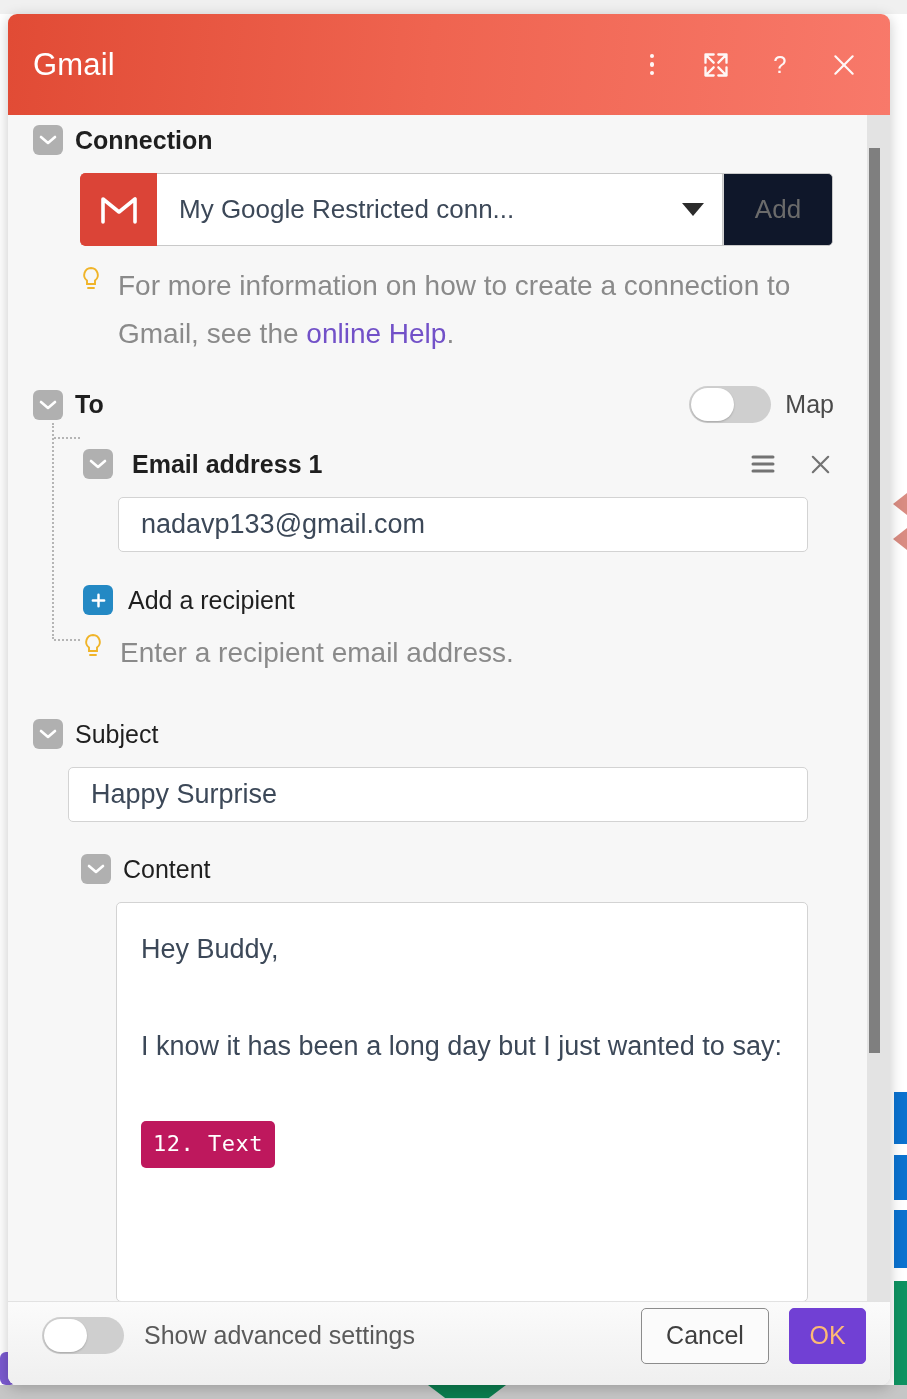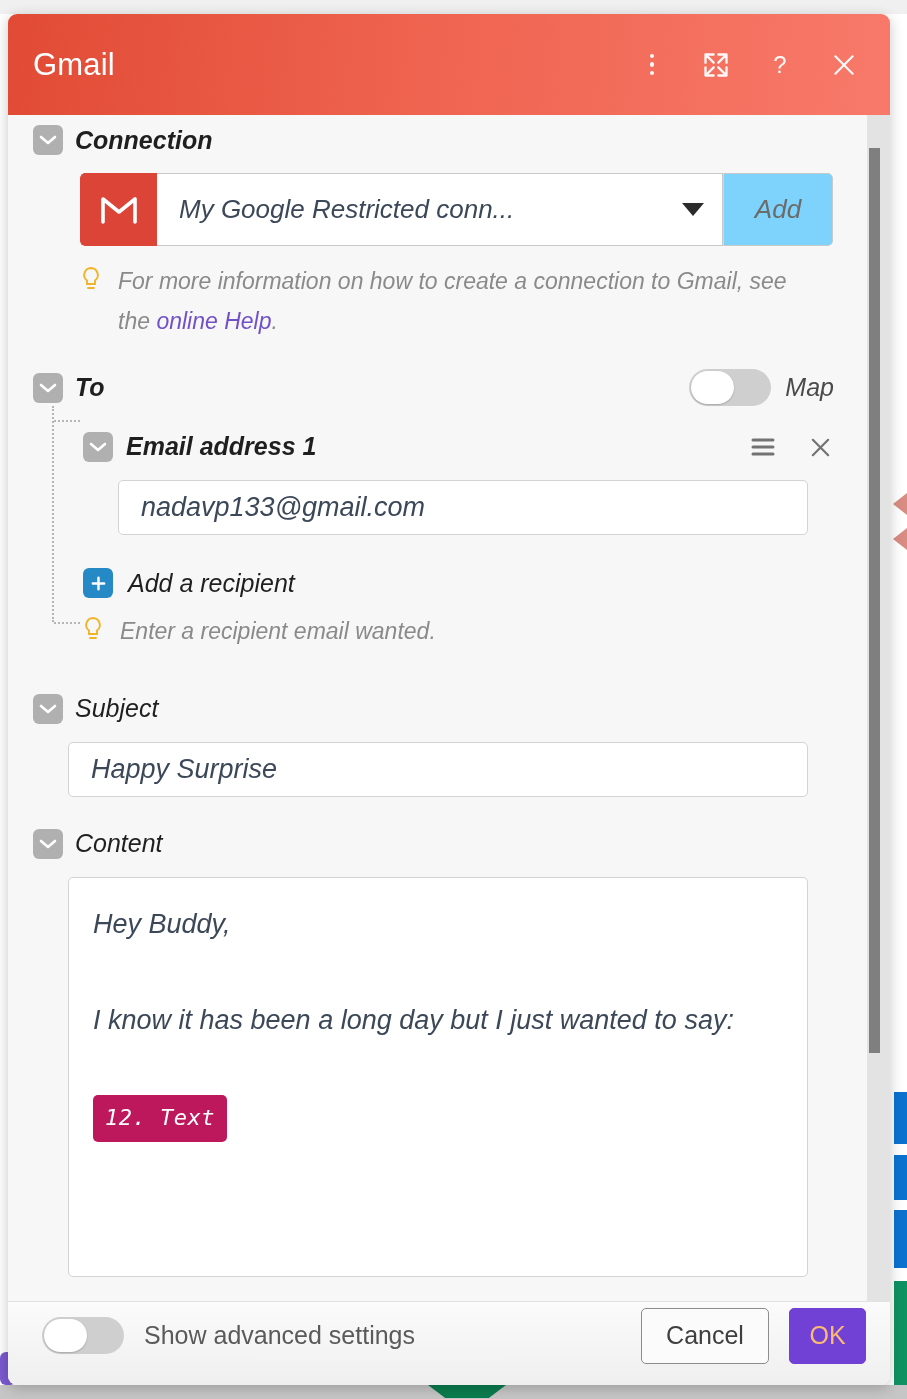--- a/index.html
+++ b/index.html
@@ -57,21 +57,21 @@
   #body-scrollbar {
     position: absolute; top: 0; right: 0; width: 23px; bottom: 0;
     background: #e3e3e3;
   }
   #body-scrollbar-thumb {
     position: absolute; left: 2px; width: 11px; top: 33px; height: 905px;
     background: #7f7f7f;
   }
 
   
-  .section { position: relative; font-style: italic; }
+  .section { position: relative; }
   .sec-head {
     display: flex; align-items: center; gap: 12px;
     padding-left: 25px;
   }
   .chev {
     width: 30px; height: 30px; border-radius: 6px; background: #b0b0b0;
     display: flex; align-items: center; justify-content: center; flex: 0 0 30px;
     cursor: pointer;
   }
   .chev svg { display: block; }
@@ -90,31 +90,31 @@
     border: 1px solid #db4437; border-right: none;
     border-radius: 5px 0 0 5px;
   }
   .conn-select {
     flex: 1 1 auto; background: #fff; border: 1px solid #c9c9c9; border-left: none;
     display: flex; align-items: center; padding: 0 18px 0 22px; cursor: pointer;
   }
   .conn-select-text { flex: 1; font-size: 26px; color: #3c4858; }
   .caret { width: 0; height: 0; border-left: 11px solid transparent; border-right: 11px solid transparent; border-top: 13px solid #2b2b2b; }
   .conn-add {
-    width: 110px; flex: 0 0 110px; background: #7dd3fc;
+    width: 110px; flex: 0 0 110px; background: #0f172a;
     border: 1px solid #c9c9c9; border-left: 1px solid #d5d5d5;
     border-radius: 0 5px 5px 0;
     display: flex; align-items: center; justify-content: center;
     font-size: 26px; color: #6b6b6b; cursor: pointer;
   }
 
   
   .hint { display: flex; gap: 14px; padding: 16px 40px 0 72px; }
   .bulb { flex: 0 0 24px; padding-top: 4px; }
-  .hint-text { font-size: 23px; color: #8a8a8a; line-height: 1.72; max-width: 700px; }
+  .hint-text { font-size: 28px; color: #8a8a8a; line-height: 1.72; max-width: 700px; }
   .hint-text a { color: #7251c8; text-decoration: none; }
 
   
   .toggle {
     width: 82px; height: 37px; border-radius: 19px; background: #cfcfcf;
     position: relative; cursor: pointer; flex: 0 0 82px;
   }
   .toggle .knob {
     position: absolute; left: 2px; top: 2px; width: 43px; height: 33px;
     background: #fff; border-radius: 17px; box-shadow: 0 1px 2px rgba(0,0,0,.2);
@@ -126,21 +126,21 @@
   .tree-zone { position: relative; }
   .tree-vline {
     position: absolute; left: 44px; top: 0; width: 0;
     border-left: 2px dotted #b5b5b5;
   }
   .tree-branch {
     position: absolute; left: 46px; height: 0; width: 26px;
     border-top: 2px dotted #b5b5b5;
   }
 
-  .sub-head { display: flex; gap: 13px; padding-left: 75px; }
+  .sub-head { display: flex; align-items: center; gap: 19px; padding-left: 75px; }
   .row-icons { margin-left: auto; display: flex; align-items: center; gap: 29px; padding-right: 24px; }
   .icon-btn { cursor: pointer; display: flex; align-items: center; justify-content: center; width: 28px; height: 28px;}
 
   
   .field-wrap { padding: 18px 25px 0 110px; }
   .field-wrap.indent-sm { padding-left: 60px; }
   .txt-input {
     width: 100%; height: 55px; background: #fff;
     border: 1px solid #d3d3d3; border-radius: 5px;
     display: flex; align-items: center; padding: 0 22px;
@@ -333,39 +333,39 @@
           </div>
         </div>
 
         <div class="hint" style="padding-left:74px;padding-top:14px;">
           <span class="bulb">
             <svg width="22" height="28" viewBox="0 0 22 28" fill="none" stroke="#f0b429" stroke-width="1.9" stroke-linecap="round">
               <path d="M11 2a7 7 0 0 0-4 12.6V18h8v-3.4A7 7 0 0 0 11 2z"></path>
               <path d="M8 22h6"></path>
             </svg>
           </span>
-          <span class="hint-text">Enter a recipient email wanted.</span>
+          <span class="hint-text">Enter a recipient email address.</span>
         </div>
       </div>
 
       <div class="section" style="margin-top:42px;">
         <div class="sec-head">
           <div class="chev">
             <svg width="18" height="12" viewBox="0 0 18 12" fill="none" stroke="#ffffff" stroke-width="2.6" stroke-linecap="round" stroke-linejoin="round">
                 <path d="M2 3l7 6 7-6"></path>
               </svg>
           </div>
           <div class="sec-label">Subject</div>
         </div>
         <div class="field-wrap indent-sm" style="padding-right:50px;">
           <div class="txt-input">Happy Surprise</div>
         </div>
       </div>
 
-      <div class="section" style="margin-top:32px;">
+      <div class="section" style="margin-top:32px;margin-left:48px;">
         <div class="sec-head">
           <div class="chev">
             <svg width="18" height="12" viewBox="0 0 18 12" fill="none" stroke="#ffffff" stroke-width="2.6" stroke-linecap="round" stroke-linejoin="round">
                 <path d="M2 3l7 6 7-6"></path>
               </svg>
           </div>
           <div class="sec-label">Content</div>
         </div>
 
         <div class="content-box" style="margin-right:50px;">

